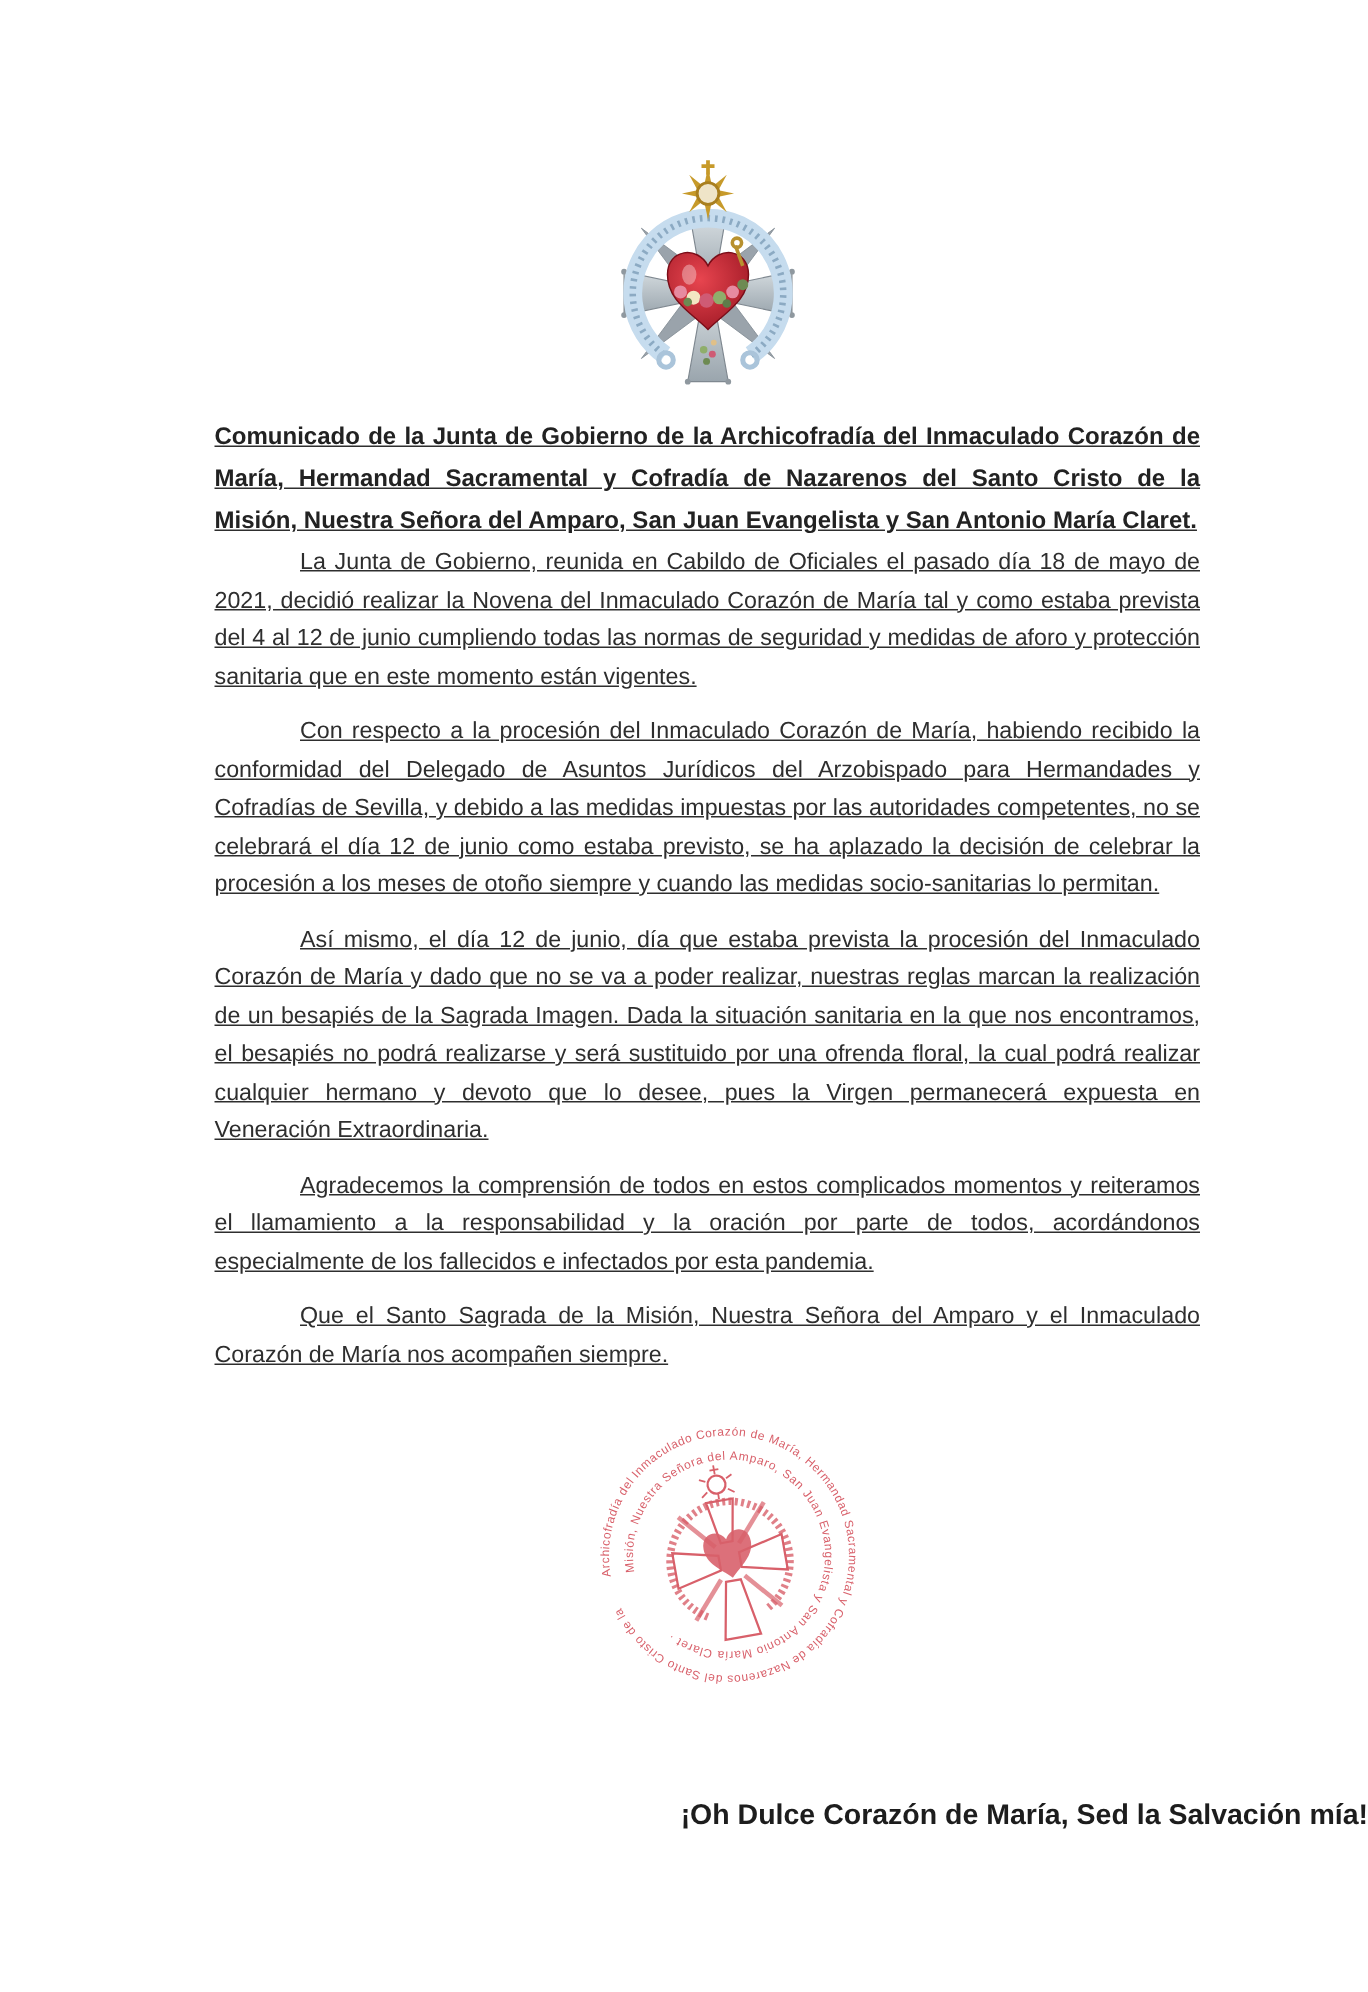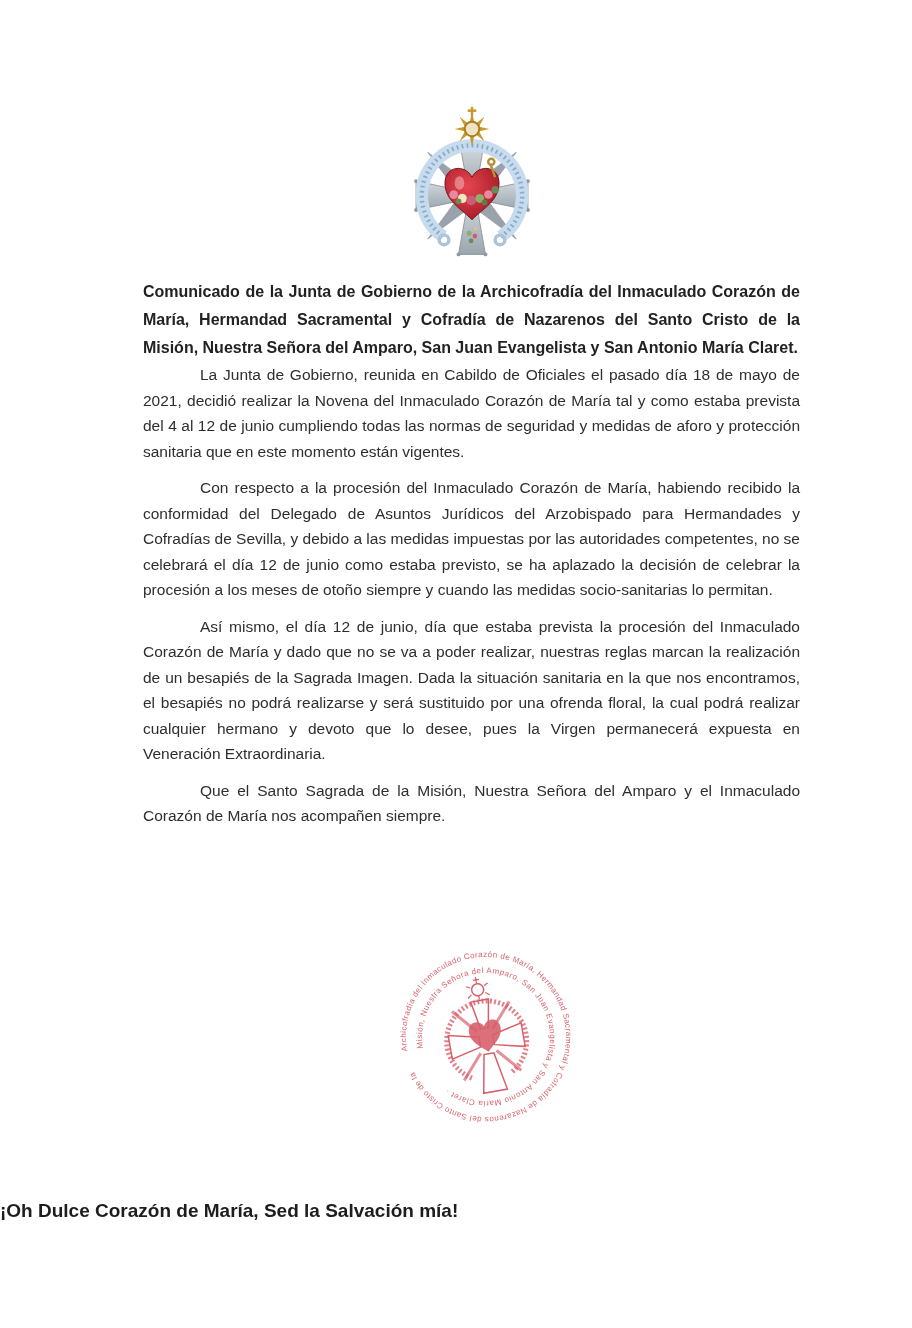--- a/index.html
+++ b/index.html
@@ -5,21 +5,21 @@
   html,body{margin:0;padding:0;background:#ffffff;}
   .page{
     position:relative;
     width:912px;height:1328px;
     background:#ffffff;
     overflow:hidden;
     font-family:"Liberation Sans",sans-serif;
     color:#2e2e2e;
   }
   .col{
-    position:absolute;left:143px;top:0;width:657px;
+    position:absolute;left:143px;top:0;width:657px;text-decoration:underline;
   }
   .emblem{display:block;margin:102px auto 0;}
   .title{
     margin:12px 0 0;
     font-size:16px;font-weight:700;line-height:28px;
     text-align:justify;color:#222222;
   }
   p.body{
     margin:0 0 11px;
     font-size:15.5px;line-height:25.5px;
@@ -27,21 +27,21 @@
     color:#2e2e2e;
   }
   p.body.first{}
   .stamp{position:absolute;left:390px;top:942px;opacity:.92;}
   .signature{
     position:absolute;left:423px;top:1124px;
     font-size:15.5px;line-height:26px;color:#2e2e2e;white-space:nowrap;
   }
   .closing{
     position:absolute;left:0;top:1200px;width:912px;
-    text-align:left;font-size:19px;font-weight:700;color:#1d1d1d;
+    text-align:right;font-size:19px;font-weight:700;color:#1d1d1d;
   }
 </style>
 </head>
 <body>
 
 <div class="page">
 
   <div class="col">
 
     <svg class="emblem" width="158" height="164" viewBox="0 0 160 170">
@@ -131,20 +131,21 @@
           <circle cx="84" cy="131" r="2" fill="#e0c089"></circle>
         </g>
       </g>
     </svg>
 
     <p class="title">Comunicado de la Junta de Gobierno de la Archicofradía del Inmaculado Corazón de María, Hermandad Sacramental y Cofradía de Nazarenos del Santo Cristo de la Misión, Nuestra Señora del Amparo, San Juan Evangelista y San Antonio María Claret.</p>
 
     <p class="body first">La Junta de Gobierno, reunida en Cabildo de Oficiales el pasado día 18 de mayo de 2021, decidió realizar la Novena del Inmaculado Corazón de María tal y como estaba prevista del 4 al 12 de junio cumpliendo todas las normas de seguridad y medidas de aforo y protección sanitaria que en este momento están vigentes.</p>
     <p class="body">Con respecto a la procesión del Inmaculado Corazón de María, habiendo recibido la conformidad del Delegado de Asuntos Jurídicos del Arzobispado para Hermandades y Cofradías de Sevilla, y debido a las medidas impuestas por las autoridades competentes, no se celebrará el día 12 de junio como estaba previsto, se ha aplazado la decisión de celebrar la procesión a los meses de otoño siempre y cuando las medidas socio-sanitarias lo permitan.</p>
     <p class="body">Así mismo, el día 12 de junio, día que estaba prevista la procesión del Inmaculado Corazón de María y dado que no se va a poder realizar, nuestras reglas marcan la realización de un besapiés de la Sagrada Imagen. Dada la situación sanitaria en la que nos encontramos, el besapiés no podrá realizarse y será sustituido por una ofrenda floral, la cual podrá realizar cualquier hermano y devoto que lo desee, pues la Virgen permanecerá expuesta en Veneración Extraordinaria.</p>
+    <p class="body">Agradecemos la comprensión de todos en estos complicados momentos y reiteramos el llamamiento a la responsabilidad y la oración por parte de todos, acordándonos especialmente de los fallecidos e infectados por esta pandemia.</p>
     <p class="body">Que el Santo Sagrada de la Misión, Nuestra Señora del Amparo y el Inmaculado Corazón de María nos acompañen siempre.</p>
   </div>
 
   <svg class="stamp" width="192" height="190" viewBox="0 0 190 190">
     <defs>
       <path id="ringOuter" d="M95,95 m-80,0 a80,80 0 1 1 160,0 a80,80 0 1 1 -160,0"></path>
       <path id="ringInner" d="M95,95 m-64,0 a64,64 0 1 1 128,0 a64,64 0 1 1 -128,0"></path>
     </defs>
     <g transform="rotate(-10 95 95)">
       <text font-size="8" letter-spacing="0.4" fill="#d5535e">

